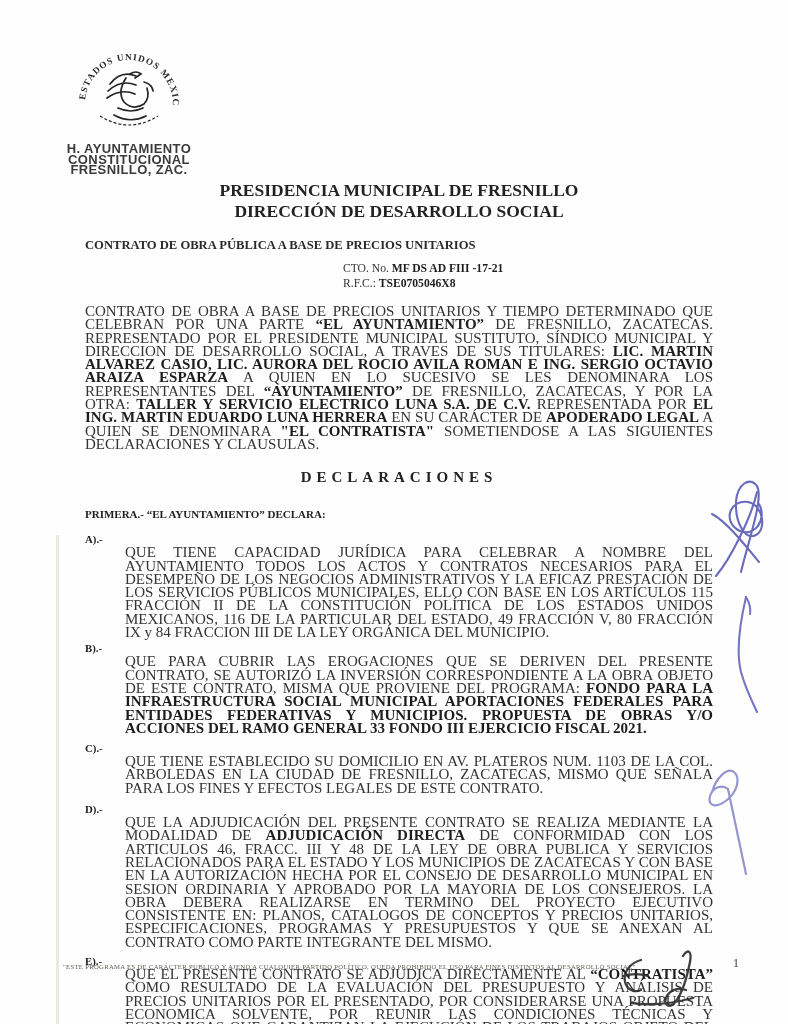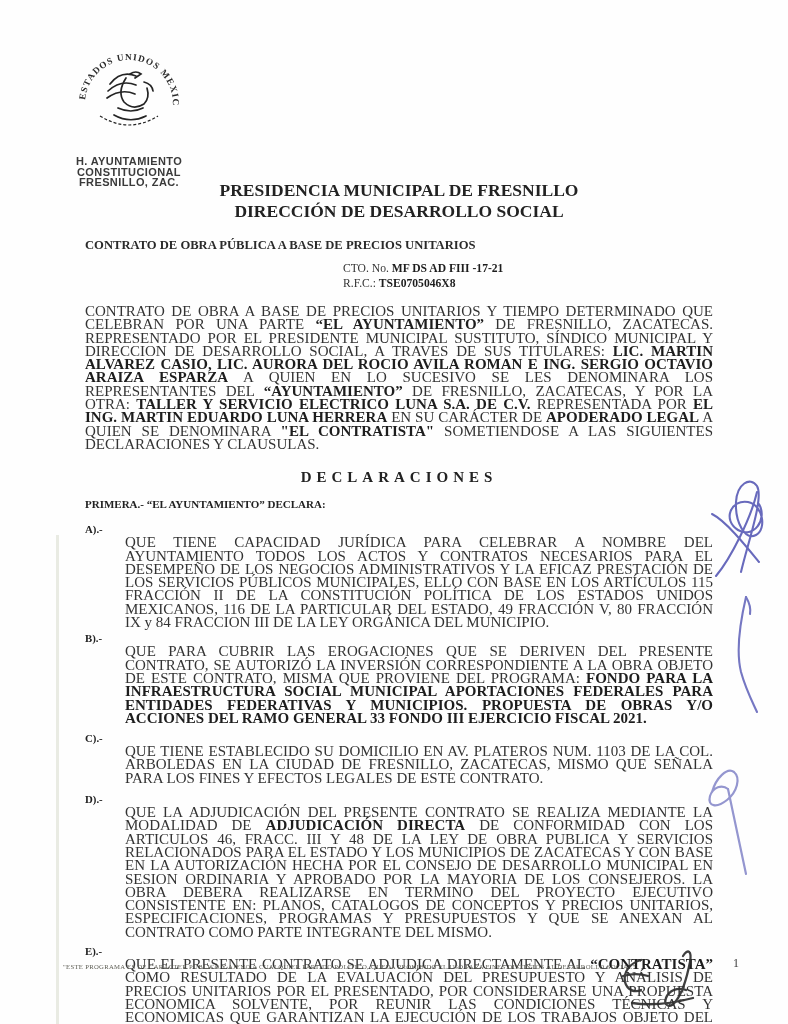--- a/index.html
+++ b/index.html
@@ -11,37 +11,37 @@
     position:relative;
     overflow:hidden;
   }
   .page{position:absolute;inset:0;background:#fefefe;}
   
   .scan-band{position:absolute;left:56px;top:535px;width:3px;height:489px;background:rgba(196,201,178,0.35);}
 
   
   .seal-block{position:absolute;left:64px;top:38px;width:130px;text-align:center;}
   .seal-block svg{display:block;margin:0 auto;}
-  .org-lines{margin-top:14px;font-family:"Liberation Sans","DejaVu Sans",sans-serif;
-    font-weight:bold;font-size:11px;line-height:10.5px;color:#3a3a3a;letter-spacing:.4px;}
+  .org-lines{margin-top:2px;font-family:"Liberation Sans","DejaVu Sans",sans-serif;
+    font-weight:bold;font-size:13px;line-height:10.5px;color:#3a3a3a;letter-spacing:.4px;}
 
   .content{position:absolute;left:85px;top:8px;width:628px;}
 
   .title{margin-top:172px;text-align:center;font-weight:bold;font-size:17.5px;line-height:21px;color:#222;}
   .subtitle{margin-top:16px;text-align:left;font-weight:bold;font-size:12.6px;color:#2a2a2a;}
 
   .program{margin-top:40px;font-size:12.2px;line-height:15.5px;color:#333;}
   .cto{margin-top:8px;margin-left:258px;font-size:11.6px;line-height:15px;color:#333;}
 
   .para{font-size:15px;line-height:13.3px;text-align:justify;color:#333;}
   .para b, .rich b{color:#1d1d1d;}
   .intro{margin-top:14px;}
 
   .decl-head{margin-top:18px;text-align:center;font-weight:bold;font-size:15px;letter-spacing:5px;color:#222;}
-  .primera{margin-top:12px;font-weight:bold;font-size:11px;color:#222;}
+  .primera{margin-top:22px;font-weight:bold;font-size:11px;color:#222;}
 
   .clause{margin-top:0;}
   .clause-label{font-weight:bold;font-size:10.8px;color:#222;line-height:13px;}
   .clause-body{margin-left:40px;width:588px;box-sizing:border-box;}
   .mtA{margin-top:13px;} .mtB{margin-top:3px;} .mtC{margin-top:7px;}
   .mtD{margin-top:8px;} .mtE{margin-top:6px;}
 
   .footer-note{position:absolute;left:63px;top:963px;width:580px;
     font-size:6.7px;letter-spacing:.3px;color:#5d5d54;}
   .page-number{position:absolute;left:733px;top:956px;font-size:12px;color:#3a3a3a;}

